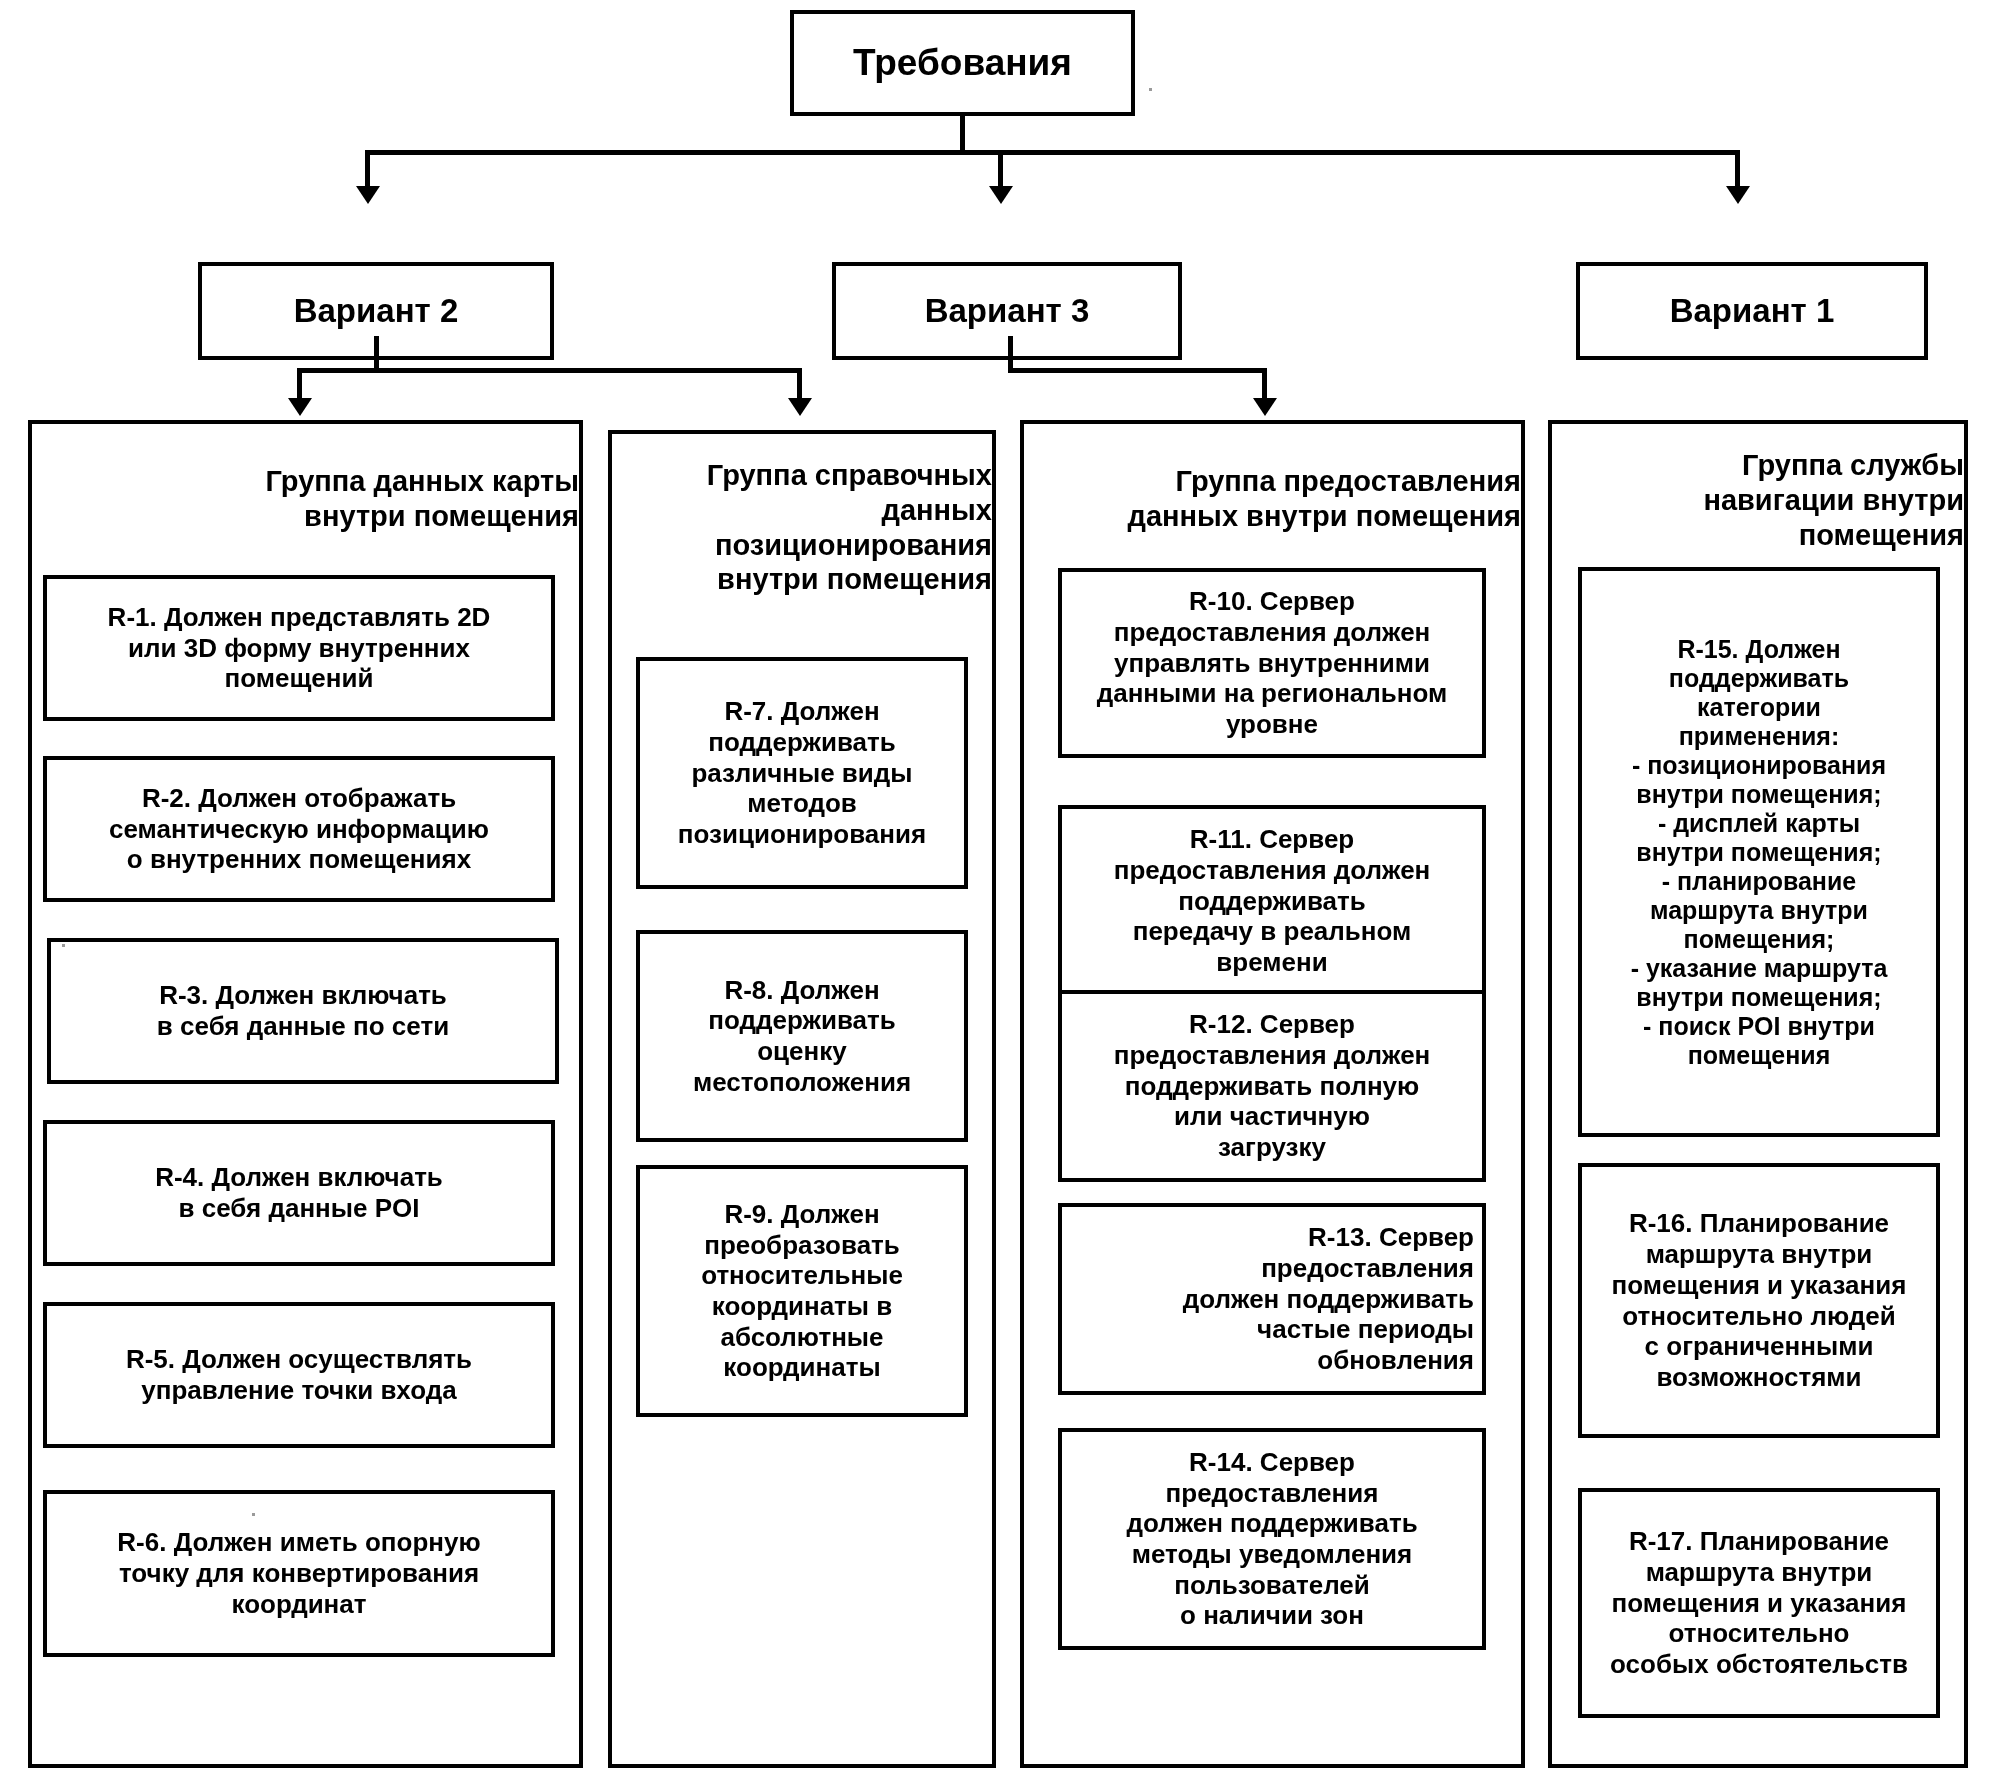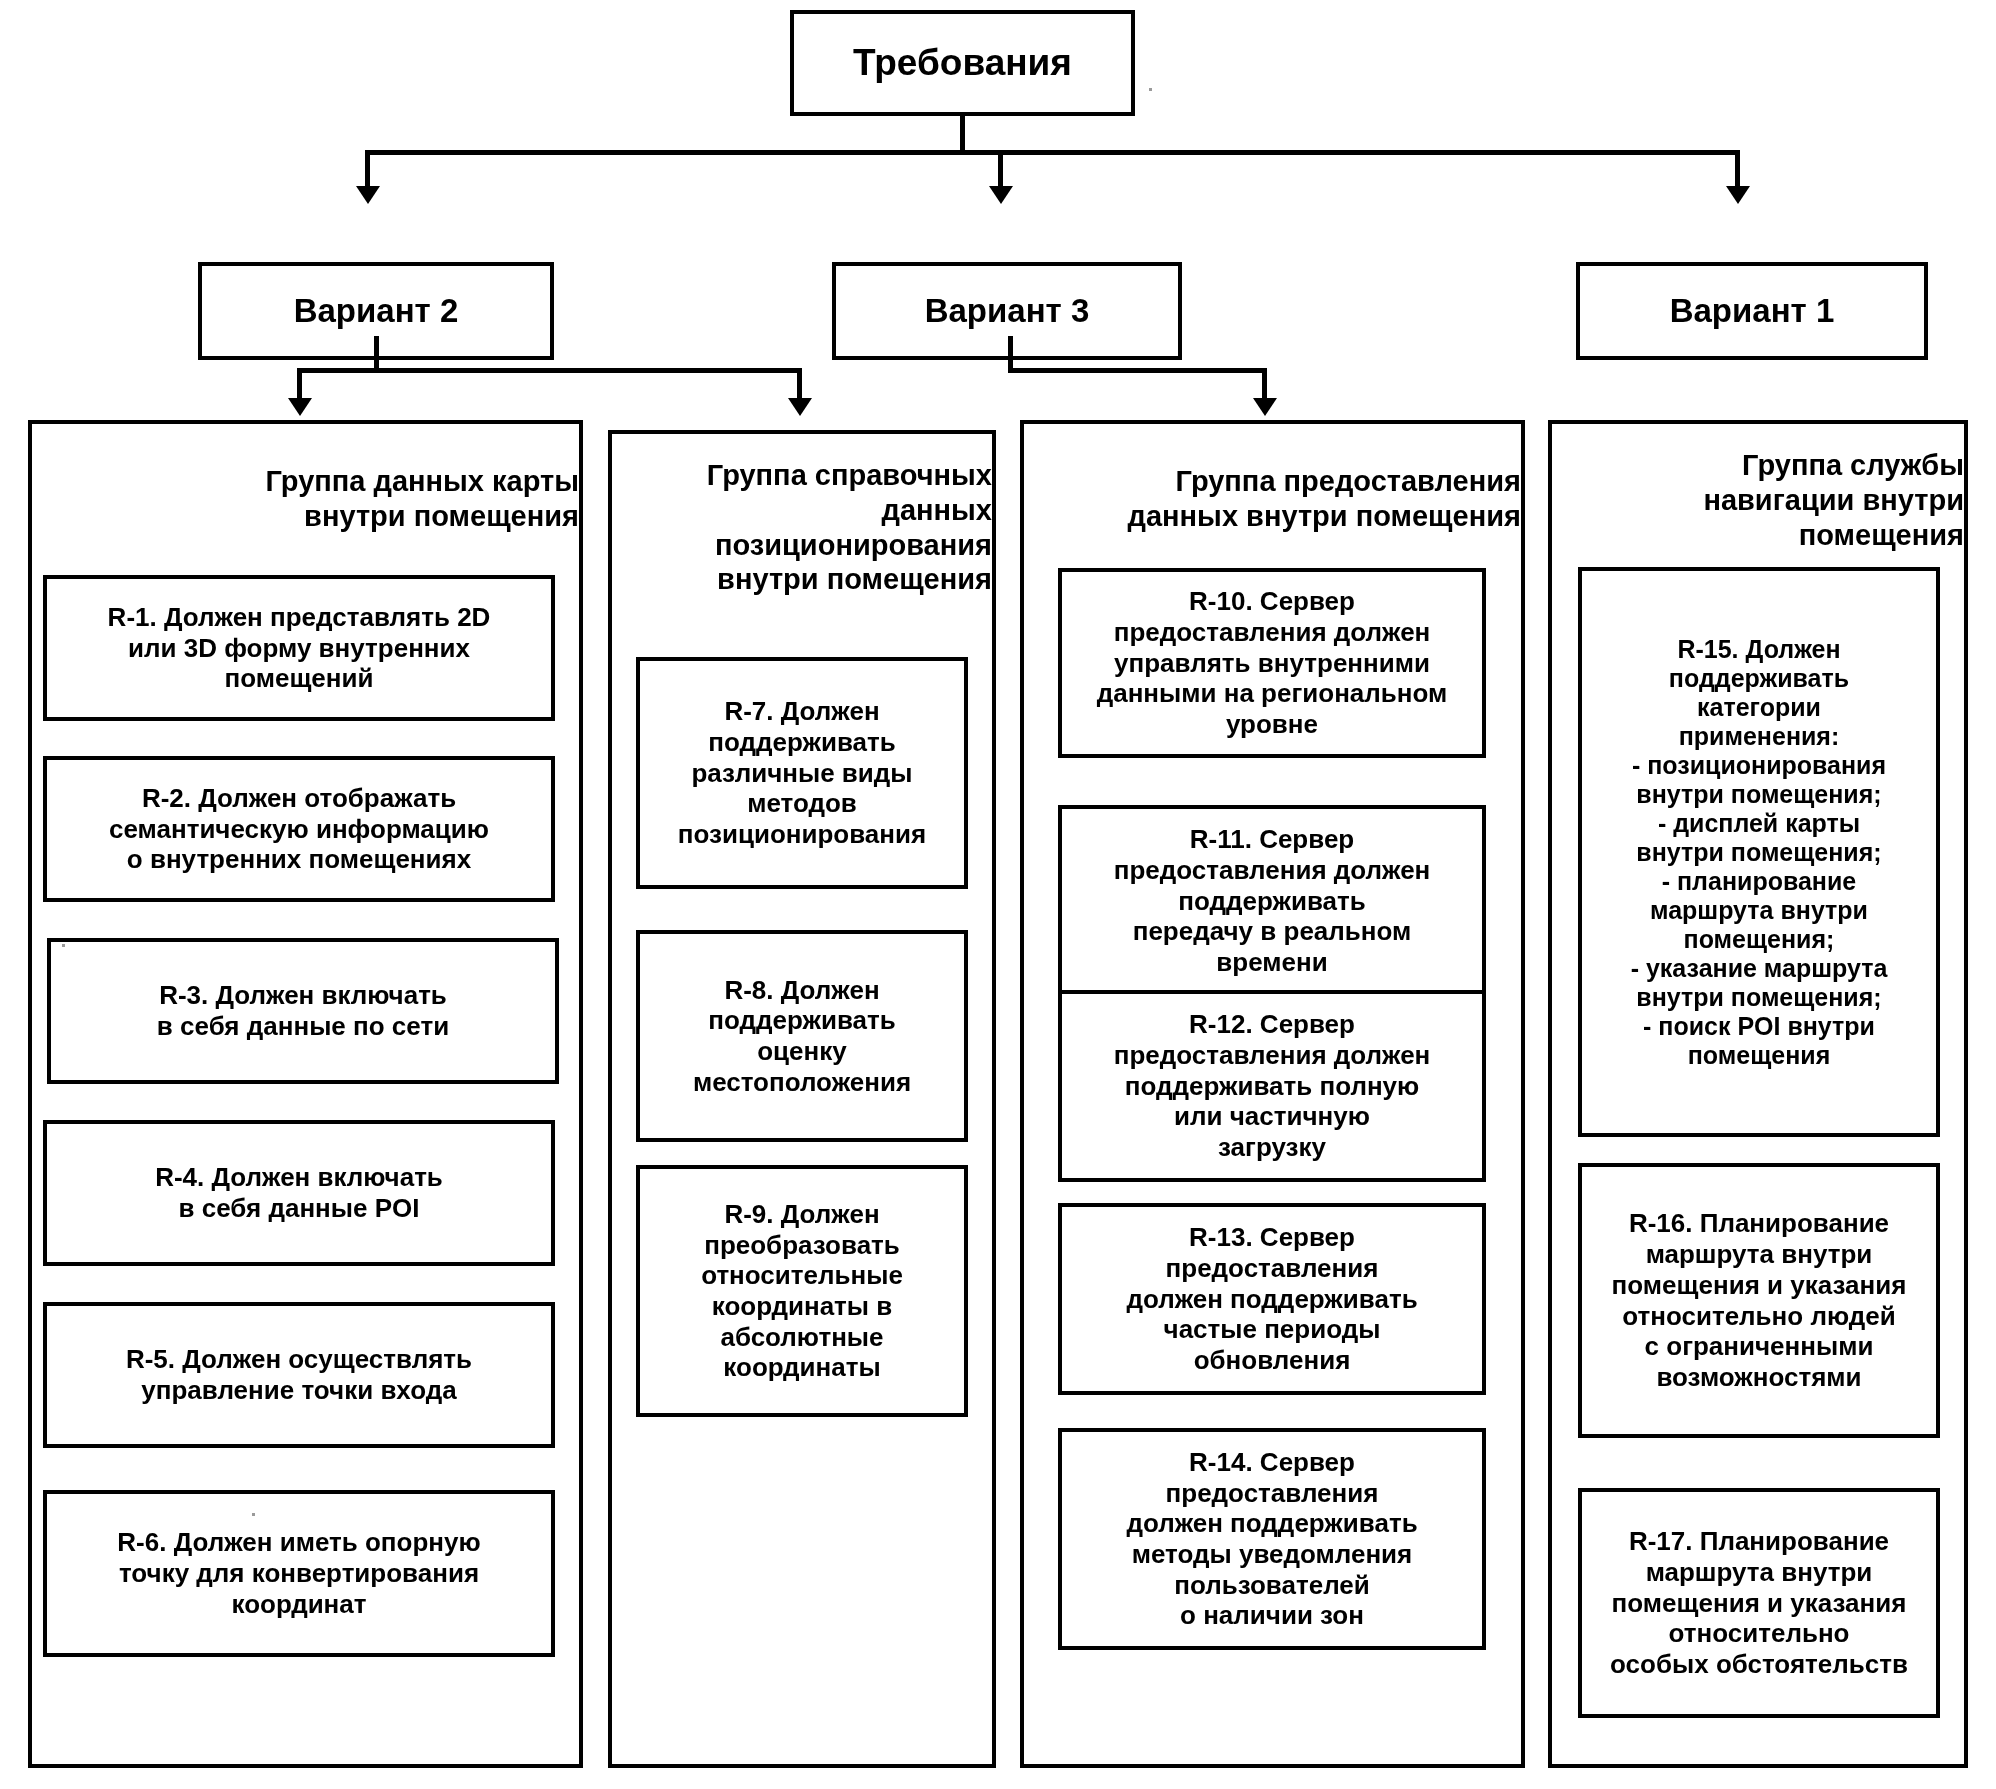--- a/index.html
+++ b/index.html
@@ -216,21 +216,21 @@
 передачу в реальном
 времени</span>
   </div>
   <div class="req req-c3" style="left:1058px;top:990px;width:428px;height:192px;">
     <span class="txt">R-12. Сервер
 предоставления должен
 поддерживать полную
 или частичную
 загрузку</span>
   </div>
-  <div class="req req-c3" style="left:1058px;top:1203px;width:428px;height:192px;">
+  <div class="req req-c3" style="left:1058px;top:1203px;width:428px;height:192px;text-align:right;">
     <span class="txt">R-13. Сервер
 предоставления
 должен поддерживать
 частые периоды
 обновления</span>
   </div>
   <div class="req req-c3" style="left:1058px;top:1428px;width:428px;height:222px;">
     <span class="txt">R-14. Сервер
 предоставления
 должен поддерживать

